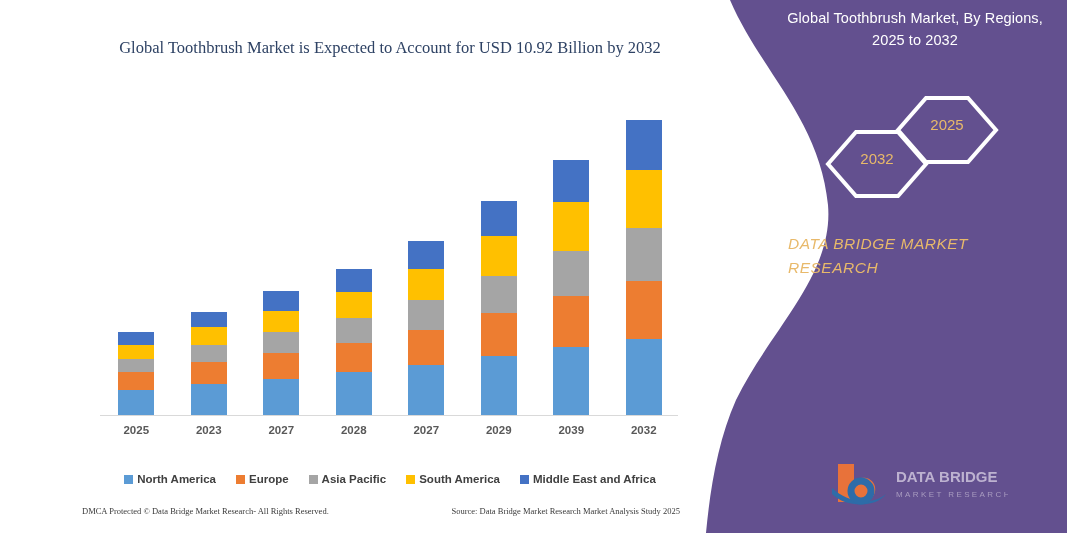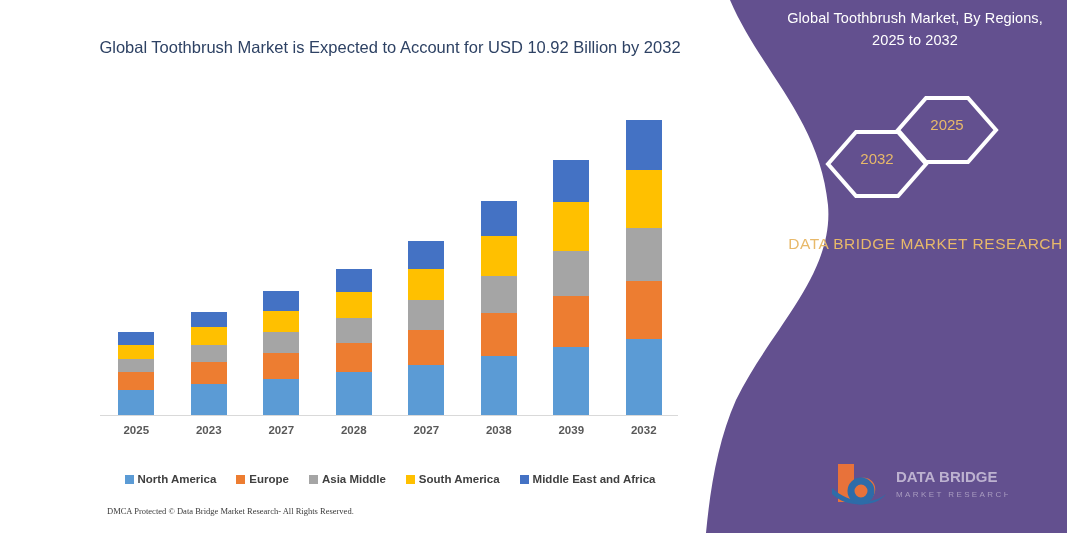--- a/index.html
+++ b/index.html
@@ -20,31 +20,31 @@
   #right-header {
     position:absolute; top:8px; left:770px; width:290px;
     text-align:center; color:#ffffff;
     font-size:14.5px; line-height:1.5; letter-spacing:.1px;
   }
 
   #hex-wrap { position:absolute; top:88px; left:812px; width:200px; height:125px; }
 
   #brand-name {
     position:absolute; top:232px; left:788px; width:275px;
-    text-align:center; color:#E8B96A;
-    font-size:15.5px; line-height:1.55; letter-spacing:.5px;
+    color:#E8B96A;
+    font-size:15.5px; line-height:1.55; letter-spacing:.5px;font-style:italic;
   }
 
   #logo-wrap { position:absolute; top:458px; left:828px; width:180px; height:52px; }
 
   
   #chart-title {
     position:absolute; top:36px; left:95px; width:590px;
     text-align:center; color:#2E4264;
-    font-size:16.5px; line-height:1.45;
+    font-size:16.5px; line-height:1.45;font-family:Liberation Serif, serif;
   }
 
   #plot {
     position:absolute; left:100px; top:120px;
     width:580px; height:296px;
   }
   #axis-line {
     position:absolute; left:100px; top:415px; width:578px; height:1px;
     background:#D9D9D9;
   }
@@ -72,21 +72,21 @@
   .legend-item { display:flex; align-items:center; gap:4px; }
   .legend-swatch { width:9px; height:9px; flex:none; }
   .legend-label {
     font-size:11.5px; font-weight:bold; color:#404040; white-space:nowrap;
   }
 
   #footer {
     position:absolute; top:506px; left:82px; width:598px;
     display:flex; justify-content:space-between;
     font-family:"Liberation Serif", serif;
-    font-size:8.5px; color:#3A3A3A;margin-left:25px;
+    font-size:8.5px; color:#3A3A3A;
   }
 </style>
 </head>
 <body>
 
 <div id="purple-panel">
   <svg width="367" height="533" viewBox="0 0 367 533">
     <path d="M 30 0
              C 60 70, 120 120, 128 205
              C 134 275, 70 330, 36 400
@@ -182,43 +182,44 @@
       <div class="seg" style="background: rgb(91, 155, 213); height: 26.087%;"></div>
     </div>
   </div>
 <div id="axis-line"></div>
 <div id="xlabels">
     <div class="xlabel" style="left: 0px; width: 72.5px;">2025</div>
     <div class="xlabel" style="left: 72.5px; width: 72.5px;">2023</div>
     <div class="xlabel" style="left: 145px; width: 72.5px;">2027</div>
     <div class="xlabel" style="left: 217.5px; width: 72.5px;">2028</div>
     <div class="xlabel" style="left: 290px; width: 72.5px;">2027</div>
-    <div class="xlabel" style="left: 362.5px; width: 72.5px;">2038</div>
+    <div class="xlabel" style="left: 362.5px; width: 72.5px;">2029</div>
     <div class="xlabel" style="left: 435px; width: 72.5px;">2039</div>
     <div class="xlabel" style="left: 507.5px; width: 72.5px;">2032</div>
   </div>
 
 <div id="legend">
     <div class="legend-item">
       <span class="legend-swatch" style="background: rgb(91, 155, 213);"></span>
       <span class="legend-label">North America</span>
     </div>
     <div class="legend-item">
       <span class="legend-swatch" style="background: rgb(237, 125, 49);"></span>
       <span class="legend-label">Europe</span>
     </div>
     <div class="legend-item">
       <span class="legend-swatch" style="background: rgb(165, 165, 165);"></span>
-      <span class="legend-label">Asia Middle</span>
+      <span class="legend-label">Asia Pacific</span>
     </div>
     <div class="legend-item">
       <span class="legend-swatch" style="background: rgb(255, 192, 0);"></span>
       <span class="legend-label">South America</span>
     </div>
     <div class="legend-item">
       <span class="legend-swatch" style="background: rgb(68, 114, 196);"></span>
       <span class="legend-label">Middle East and Africa</span>
     </div>
   </div>
 
 <div id="footer">
   <span>DMCA Protected © Data Bridge Market Research- All Rights Reserved.</span>
+  <span>Source: Data Bridge Market Research  Market Analysis Study 2025</span>
 </div>
 
 </body></html>

